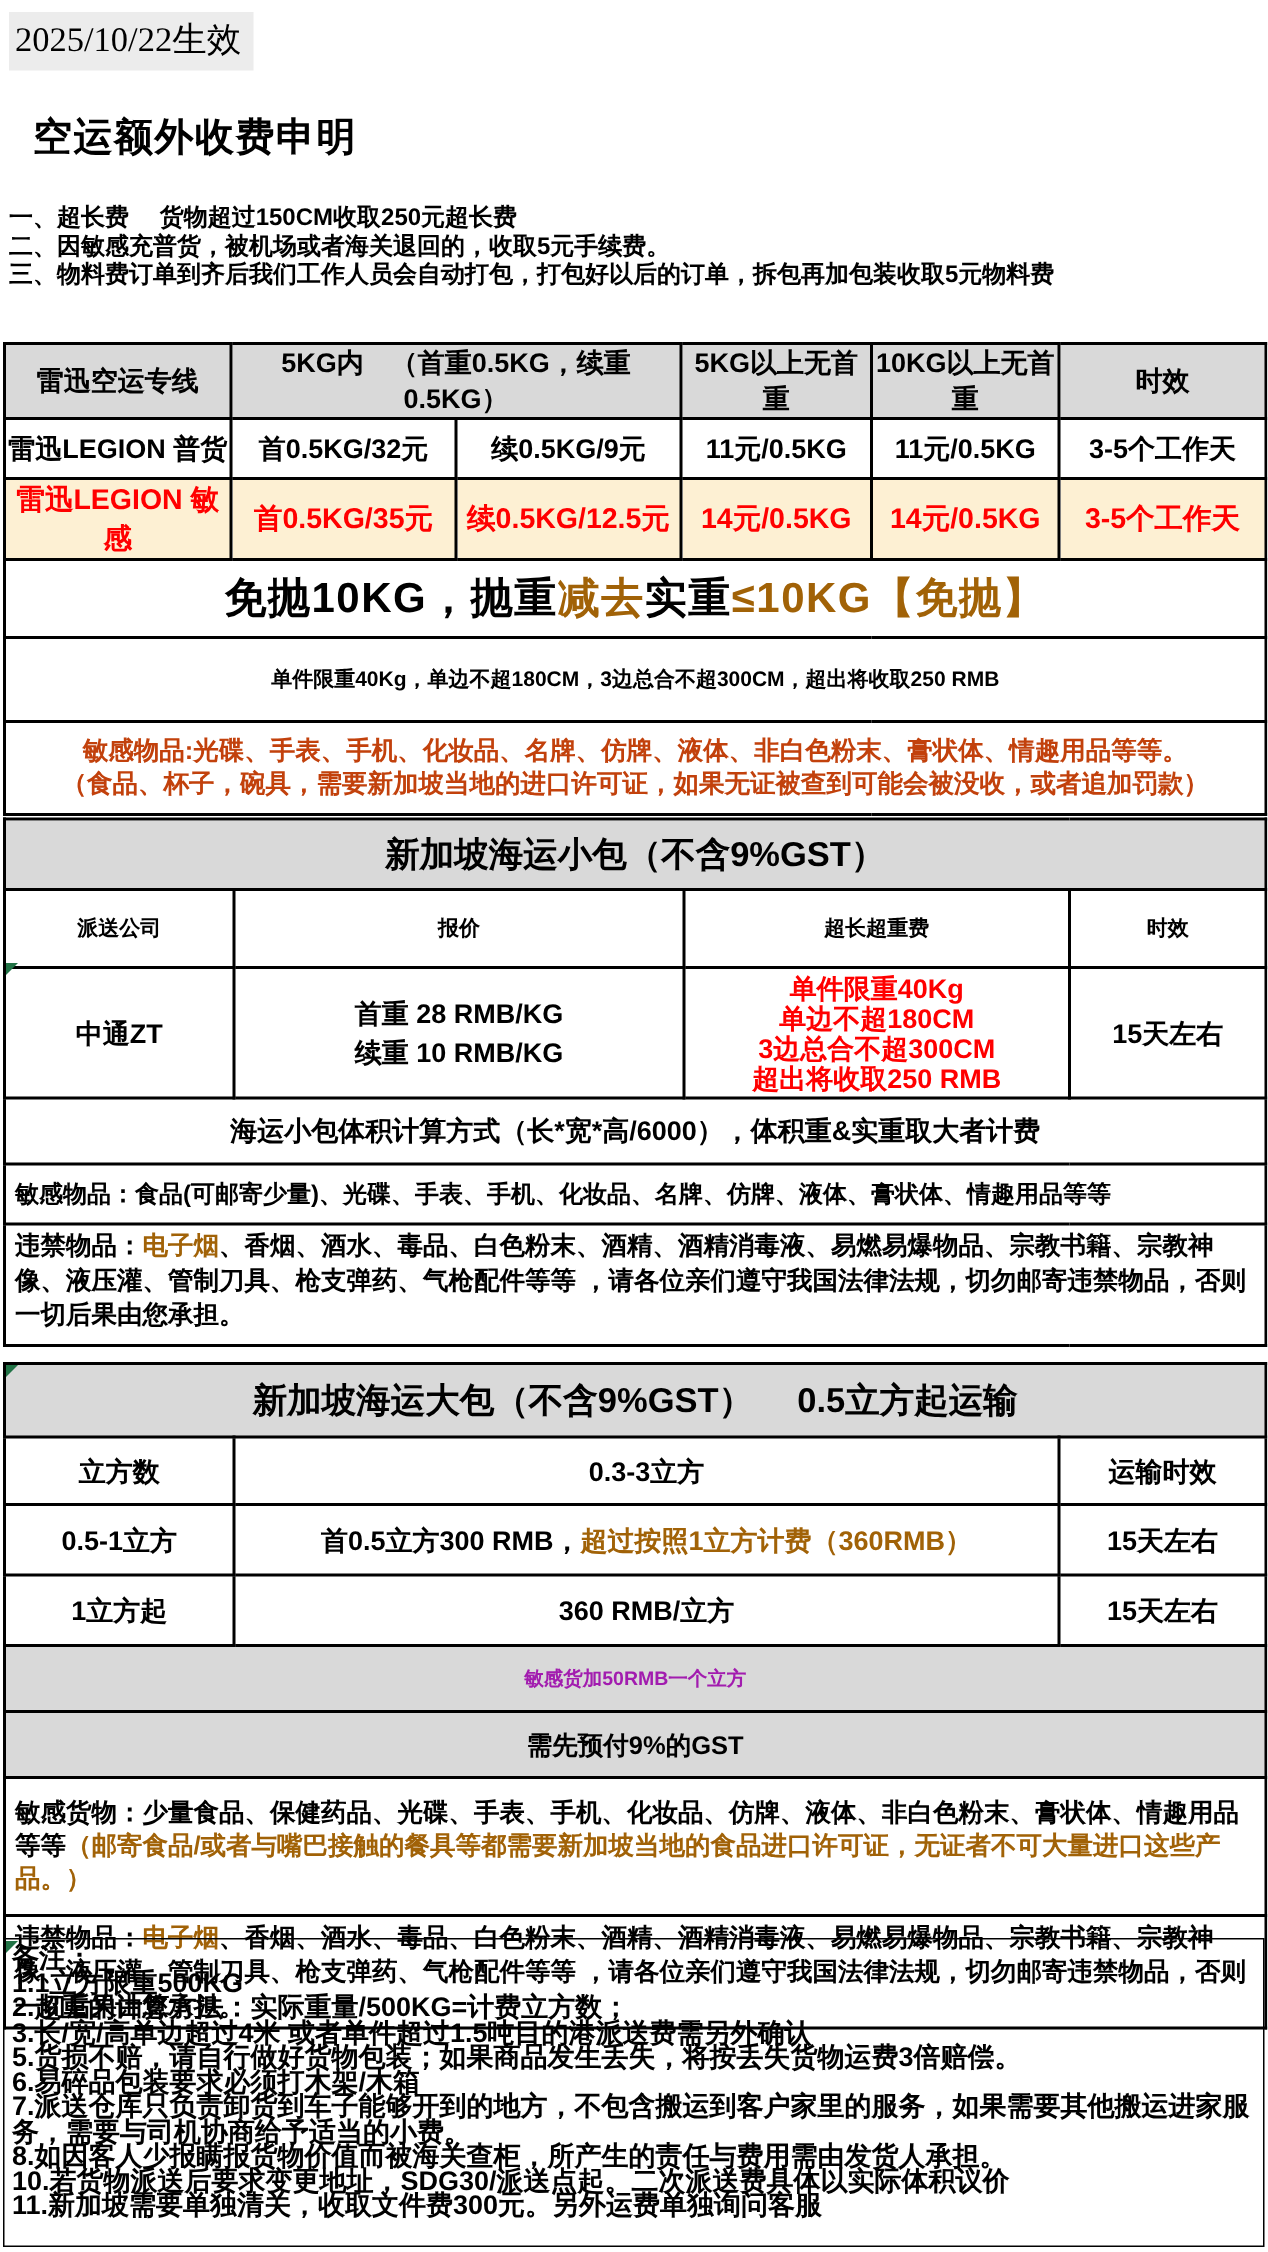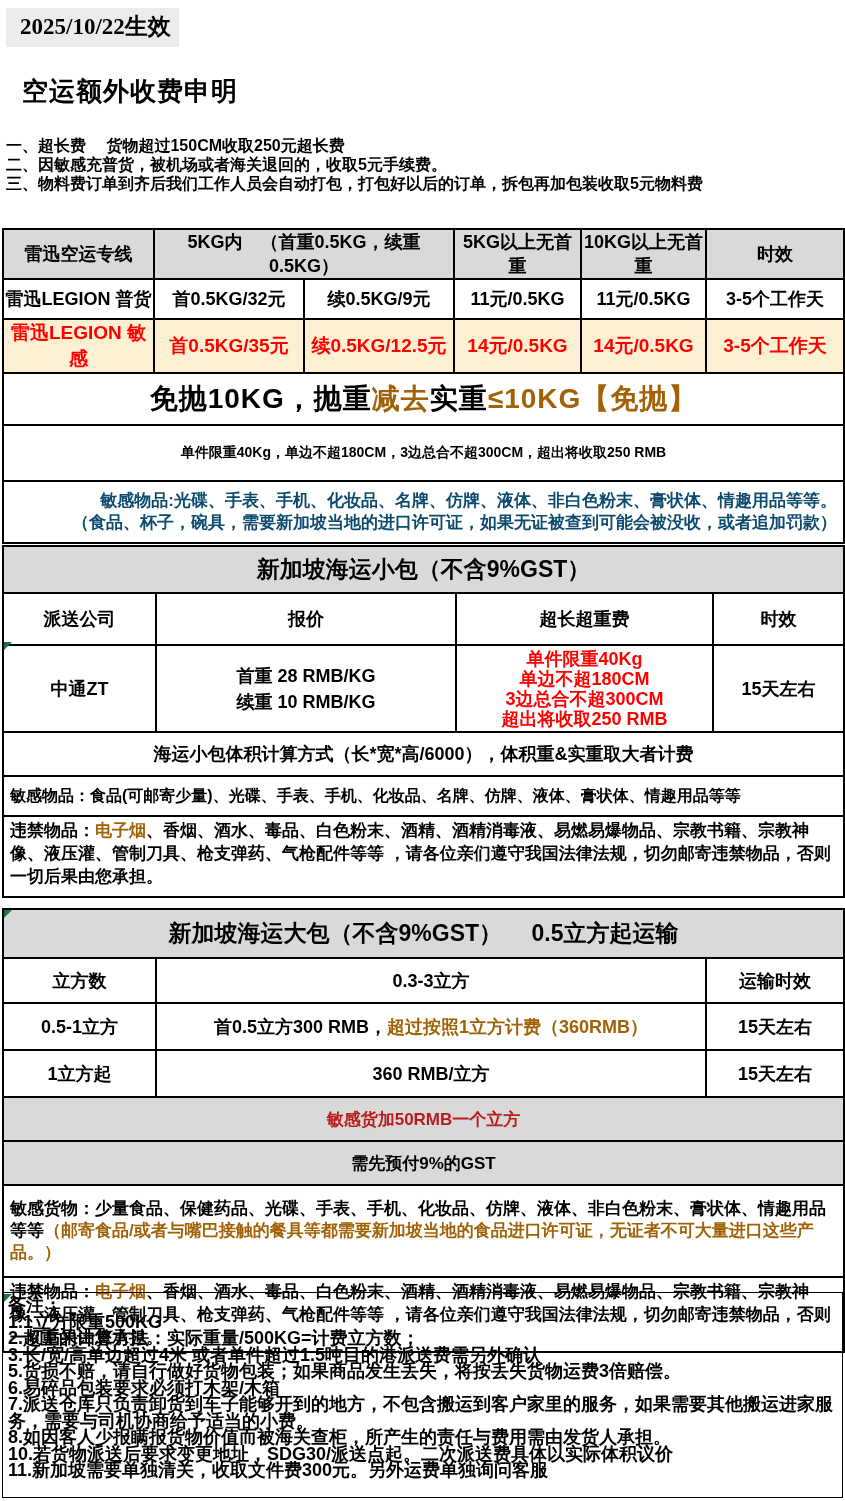--- a/index.html
+++ b/index.html
@@ -1,46 +1,46 @@
 <!DOCTYPE html>
 <html><head>
 <meta charset="utf-8">
 <style>
   html,body{margin:0;padding:0;background:#fff;}
   .page{position:relative;width:845px;height:1501px;background:#ffffff;overflow:hidden;
         font-family:"Liberation Sans","DejaVu Sans",sans-serif;color:#000;}
-  .date-cell{position:absolute;left:6px;top:8px;background:#ececec;padding:3px 8px 5px 14px;
-        font-family:"Liberation Serif","DejaVu Serif",serif;font-weight:bold;font-size:23px;}
+  .date-cell{position:absolute;left:6px;top:8px;background:#ececec;padding:3px 8px 5px 4px;
+        font-family:"Liberation Serif","DejaVu Serif",serif;font-weight:normal;font-size:23px;}
   .main-title{position:absolute;left:22px;top:74px;font-family:"Liberation Serif","DejaVu Serif",serif;
         font-weight:bold;font-size:26px;letter-spacing:1px;}
   .air-notes{position:absolute;left:6px;top:136px;font-size:16px;font-weight:bold;line-height:19px;}
   table{border-collapse:collapse;table-layout:fixed;position:absolute;left:2px;width:841px;}
   td{border:2px solid #000;text-align:center;vertical-align:middle;font-weight:bold;
      padding:0;overflow:hidden;}
   .t1{top:228px;}
   .t1 .hdr td{background:#d9d9d9;font-size:18px;height:40px;}
   .t1 .r1 td{font-size:18px;height:38px;font-weight:bold;}
   .t1 .r2 td{font-size:19px;height:38px;color:#ff0000;background:#fdf0d3;}
   .t1 .vol td{font-size:28px;height:50px;letter-spacing:1px;}
   .t1 .lim td{font-size:14px;height:54px;margin-top:24px;}
-  .t1 .sens td{font-size:17px;height:56px;color:#0c4a6e;text-align:right;padding:2px 6px;line-height:22px;}
+  .t1 .sens td{font-size:17px;height:56px;color:#c2410c;text-align:center;padding:2px 6px;line-height:22px;}
   .t2{top:545px;}
   .t2 .title td{background:#d9d9d9;font-size:23px;height:45px;}
-  .t2 .hdr td{font-size:18px;height:50px;}
+  .t2 .hdr td{font-size:14px;height:50px;}
   .t2 .row td{font-size:18px;height:85px;}
   .t2 .price-block{display:inline-block;text-align:left;line-height:26px;}
   .t2 .limits{color:#ff0000;font-size:16px;line-height:20px;}
   .t2 .volrule td{font-size:18px;height:42px;}
   .t2 .sens td{font-size:16px;height:38px;text-align:left;padding:0 6px;}
   .t2 .proh td{font-size:17px;height:75px;text-align:left;padding:2px 6px;line-height:23px;vertical-align:top;}
   .t3{top:908px;}
   .t3 .title td{background:#d9d9d9;font-size:23px;height:47px;}
   .t3 .hdr td{font-size:18px;height:43px;}
   .t3 .row td{font-size:18px;height:45px;}
-  .t3 .surcharge td{background:#d9d9d9;color:#b91c1c;font-size:17px;height:42px;}
+  .t3 .surcharge td{background:#d9d9d9;color:#a21caf;font-size:13px;height:42px;}
   .t3 .gst td{background:#d9d9d9;font-size:17px;height:42px;}
   .t3 .sens td{font-size:17px;height:63px;text-align:left;padding:12px 6px;line-height:22px;}
   .t3 .proh td{font-size:17px;height:57px;text-align:left;padding:2px 6px;line-height:23px;vertical-align:top;}
   .red{color:#a16207;}
   .remarks{position:absolute;left:2px;top:1292px;width:829px;height:196px;border:1px solid #000;
         padding:4px 5px;font-size:18px;font-weight:bold;line-height:16.5px;}
   .corner{position:absolute;width:0;height:0;border-top:8px solid #217346;border-right:8px solid transparent;}
   .c1{left:4px;top:642px;}
   .c2{left:4px;top:910px;}
   .c3{left:4px;top:1294px;}

